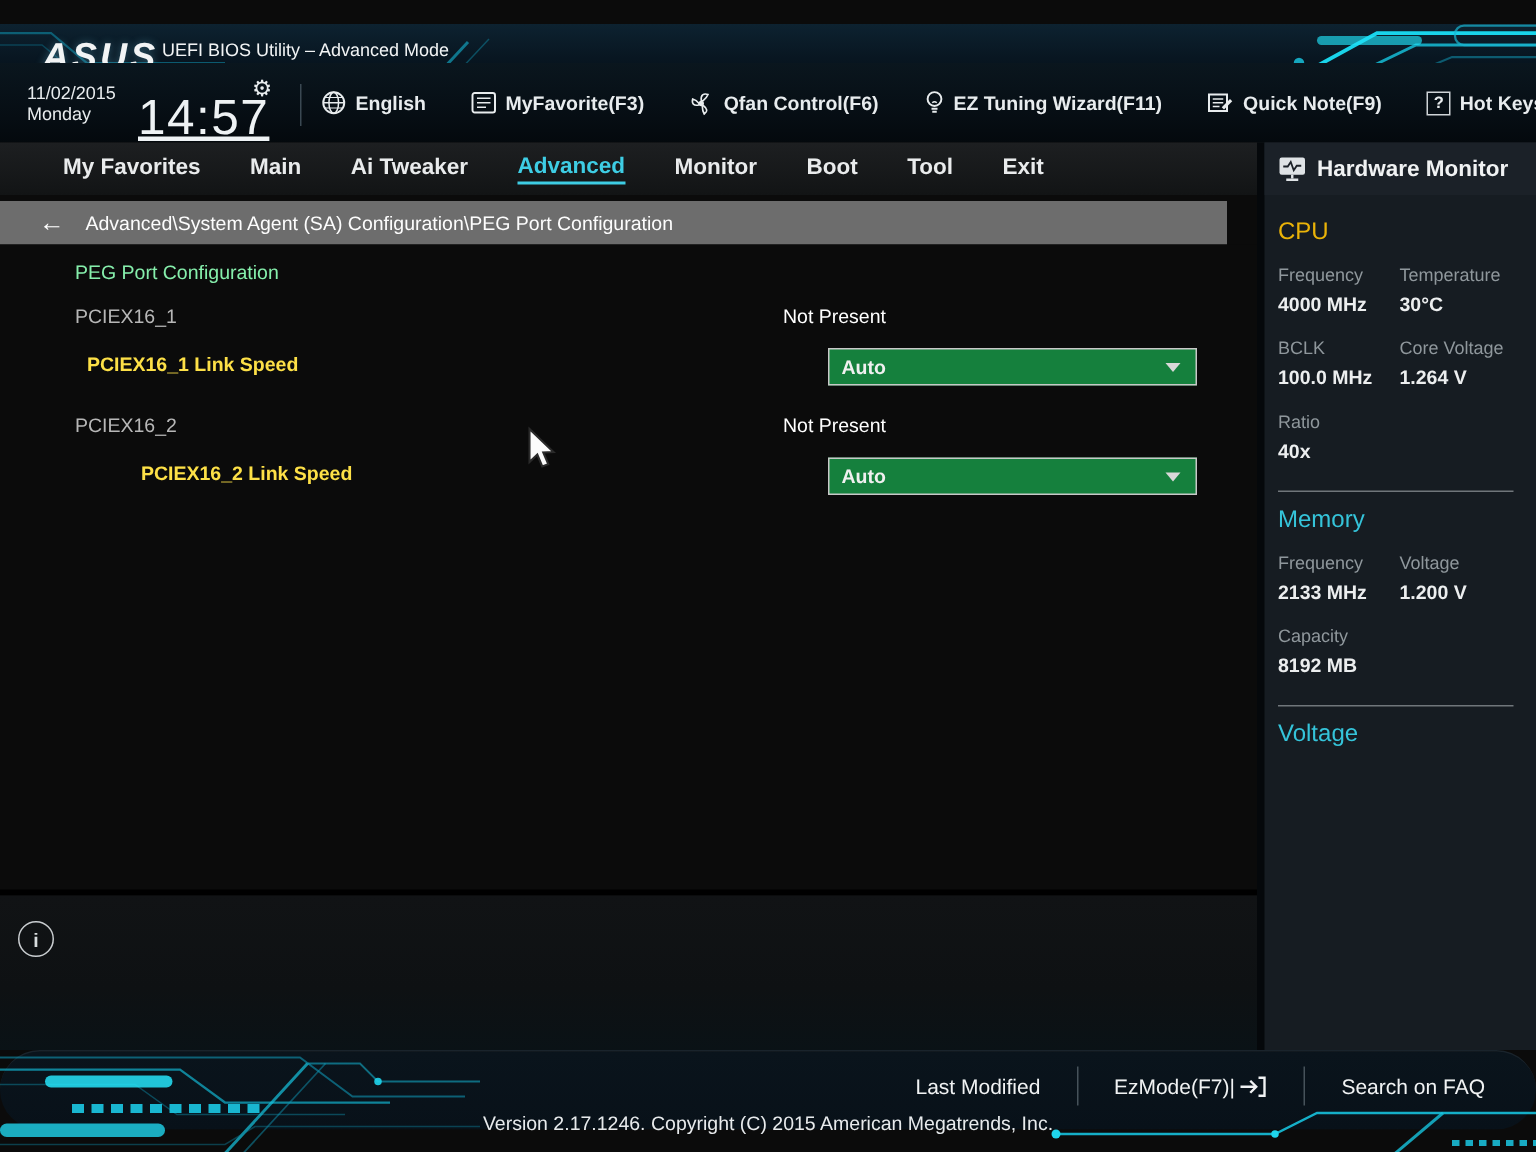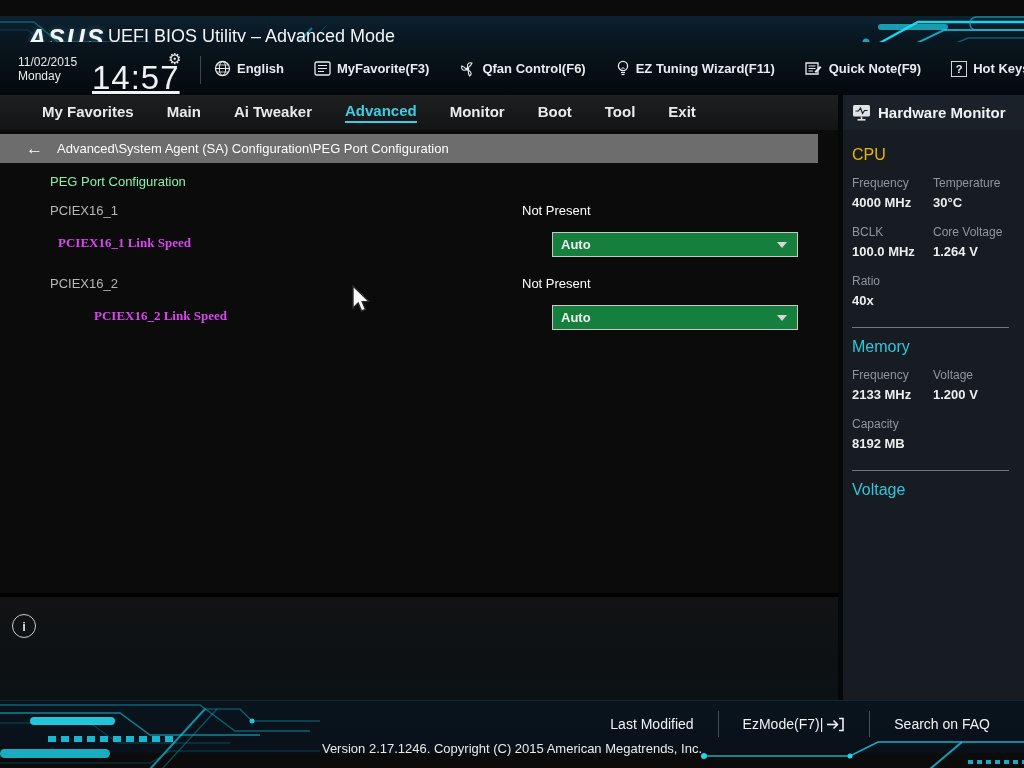--- a/index.html
+++ b/index.html
@@ -9,21 +9,21 @@
 
   
   .topbar {
     position:absolute; left:0; top:16px; width:1024px; height:42px;
     background:linear-gradient(180deg,#0d2230 0%,#081621 55%,#050e15 100%);
   }
   .brand {
     position:absolute; left:28px; top:8px; color:#f2f4f5; font-size:25px; font-weight:bold;
     font-style:italic; letter-spacing:2px; text-shadow:0 0 6px rgba(120,220,255,.35);
   }
-  .win-title { position:absolute; left:108px; top:10px; color:#f2f4f5; font-size:18px; }
+  .win-title { position:absolute; left:108px; top:10px; color:#f2f4f5; font-size:12px; }
   .deco-svg { position:absolute; left:0; top:0; pointer-events:none; }
 
   
   .toolbar {
     position:absolute; left:0; top:42px; width:1024px; height:53px;
     background:linear-gradient(180deg,#0a161e 0%,#060d13 70%,#04090d 100%);
   }
   .clock-date { position:absolute; left:18px; top:13px; color:#e8ecee; font-size:12px; line-height:14px; }
   .clock-time { position:absolute; left:92px; top:17px; color:#eef2f4; font-size:33px; font-weight:300; letter-spacing:1px;text-decoration:underline; }
   .clock-gear { position:absolute; left:168px; top:8px; color:#e8ecee; font-size:15px; cursor:pointer; }
@@ -44,21 +44,21 @@
 
   
   .breadcrumb { position:absolute; left:0; top:134px; width:818px; height:29px; background:#6d6d6d;
     display:flex; align-items:center; color:#fdfdfd; font-size:13px; }
   .back-arrow { margin-left:26px; margin-right:14px; font-size:17px; color:#fff; cursor:pointer; line-height:1; }
 
   
   .main { position:absolute; left:0; top:163px; width:838px; height:430px; background:#0b0b0b; }
   .sec-title { position:absolute; left:50px; top:11px; color:#86efac; font-size:13px; }
   .m-label { position:absolute; color:#b7b7b7; font-size:13px; }
-  .m-sublabel { position:absolute; color:#d946ef; font-size:13px; font-weight:bold;font-family:Liberation Serif, serif; }
+  .m-sublabel { position:absolute; color:#fde047; font-size:13px; font-weight:bold; }
   .m-status { position:absolute; left:522px; color:#ffffff; font-size:13px; }
   .select { position:absolute; left:552px; width:246px; height:25px; background:#15803d;
     border:1px solid #c8c8c8; display:flex; align-items:center; cursor:pointer; }
   .select .val { color:#f0f0f0; font-size:13px; font-weight:bold; margin-left:8px; flex:1; }
   .select .tri { width:0; height:0; border-left:5px solid transparent; border-right:5px solid transparent;
     border-top:6px solid #d8d8d8; margin-right:10px; }
 
   .main-sep { position:absolute; left:0; top:593px; width:838px; height:4px; background:#000; }
   .info-panel { position:absolute; left:0; top:597px; width:838px; height:103px;
     background:linear-gradient(180deg,#111315 0%,#0e1113 60%,#0a1216 100%); }
@@ -74,21 +74,21 @@
   .hw-body { padding:6px 12px 0 9px; }
   .hw-sec-title { color:#35c4da; font-size:16px; margin:10px 0 12px 0; }
   .stat-grid { display:grid; grid-template-columns:81px auto; row-gap:0; }
   .stat { margin-bottom:15px; }
   .stat .sl { color:#8f979c; font-size:12px; margin-bottom:5px; }
   .stat .sv { color:#eceeef; font-size:13px; font-weight:bold; }
   .hw-div { border:none; border-top:1px solid #70767b; margin:4px 0 6px 0; width:157px; }
 
   
   .footer { position:absolute; left:0; top:700px; width:1024px; height:53px;
-    background:linear-gradient(180deg,#0a141c 0%,#081119 100%); border-top:1px solid #1a242c; }
+    background:linear-gradient(180deg,#0a141c 0%,#081119 100%); border-top:1px solid #1a242c;border-radius:31px; }
   .f-actions { position:absolute; right:10px; top:10px; display:flex; align-items:center; gap:0; }
   .f-item { color:#f0f2f3; font-size:14px; cursor:pointer; display:flex; align-items:center; gap:3px; padding:0 24px; white-space:nowrap; }
   .f-sep { width:1px; height:26px; background:#46525a; }
   .f-version { position:absolute; left:0; top:40px; width:1024px; text-align:center; color:#e7eaec; font-size:13px; }
 
   .cursor { position:absolute; left:350px; top:284px; pointer-events:none; }
 </style>
 </head>
 <body>
 

